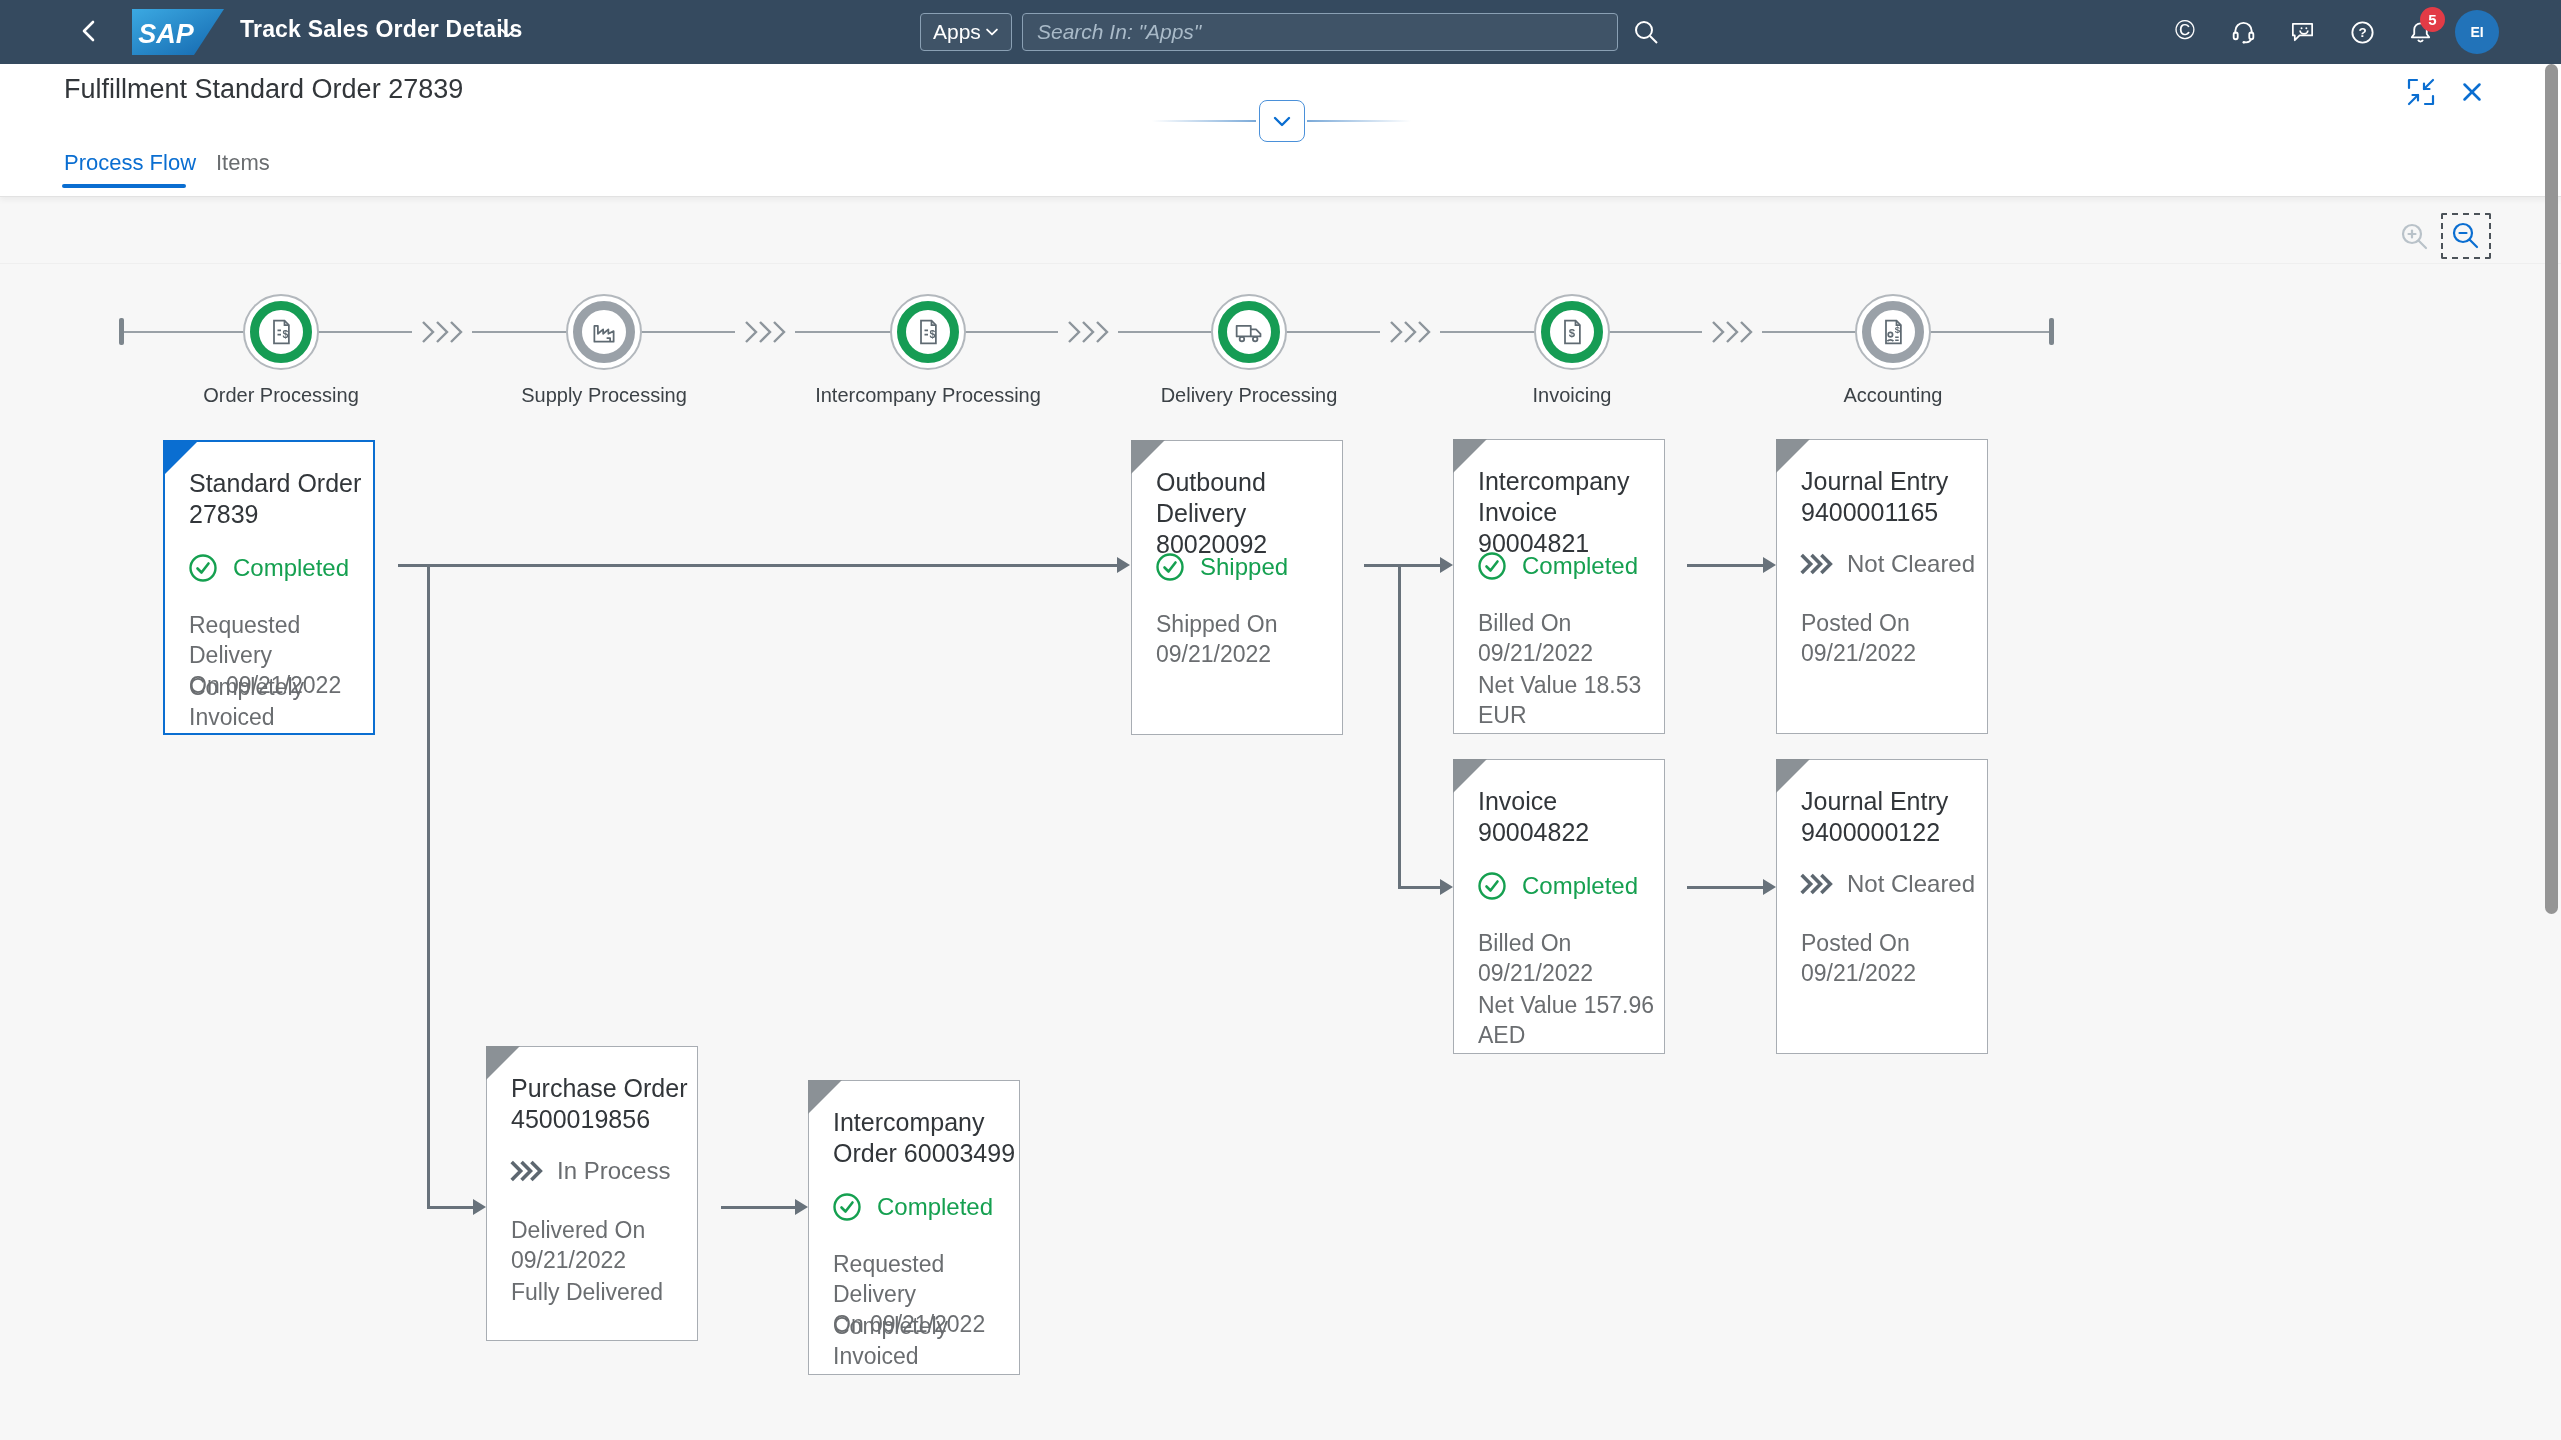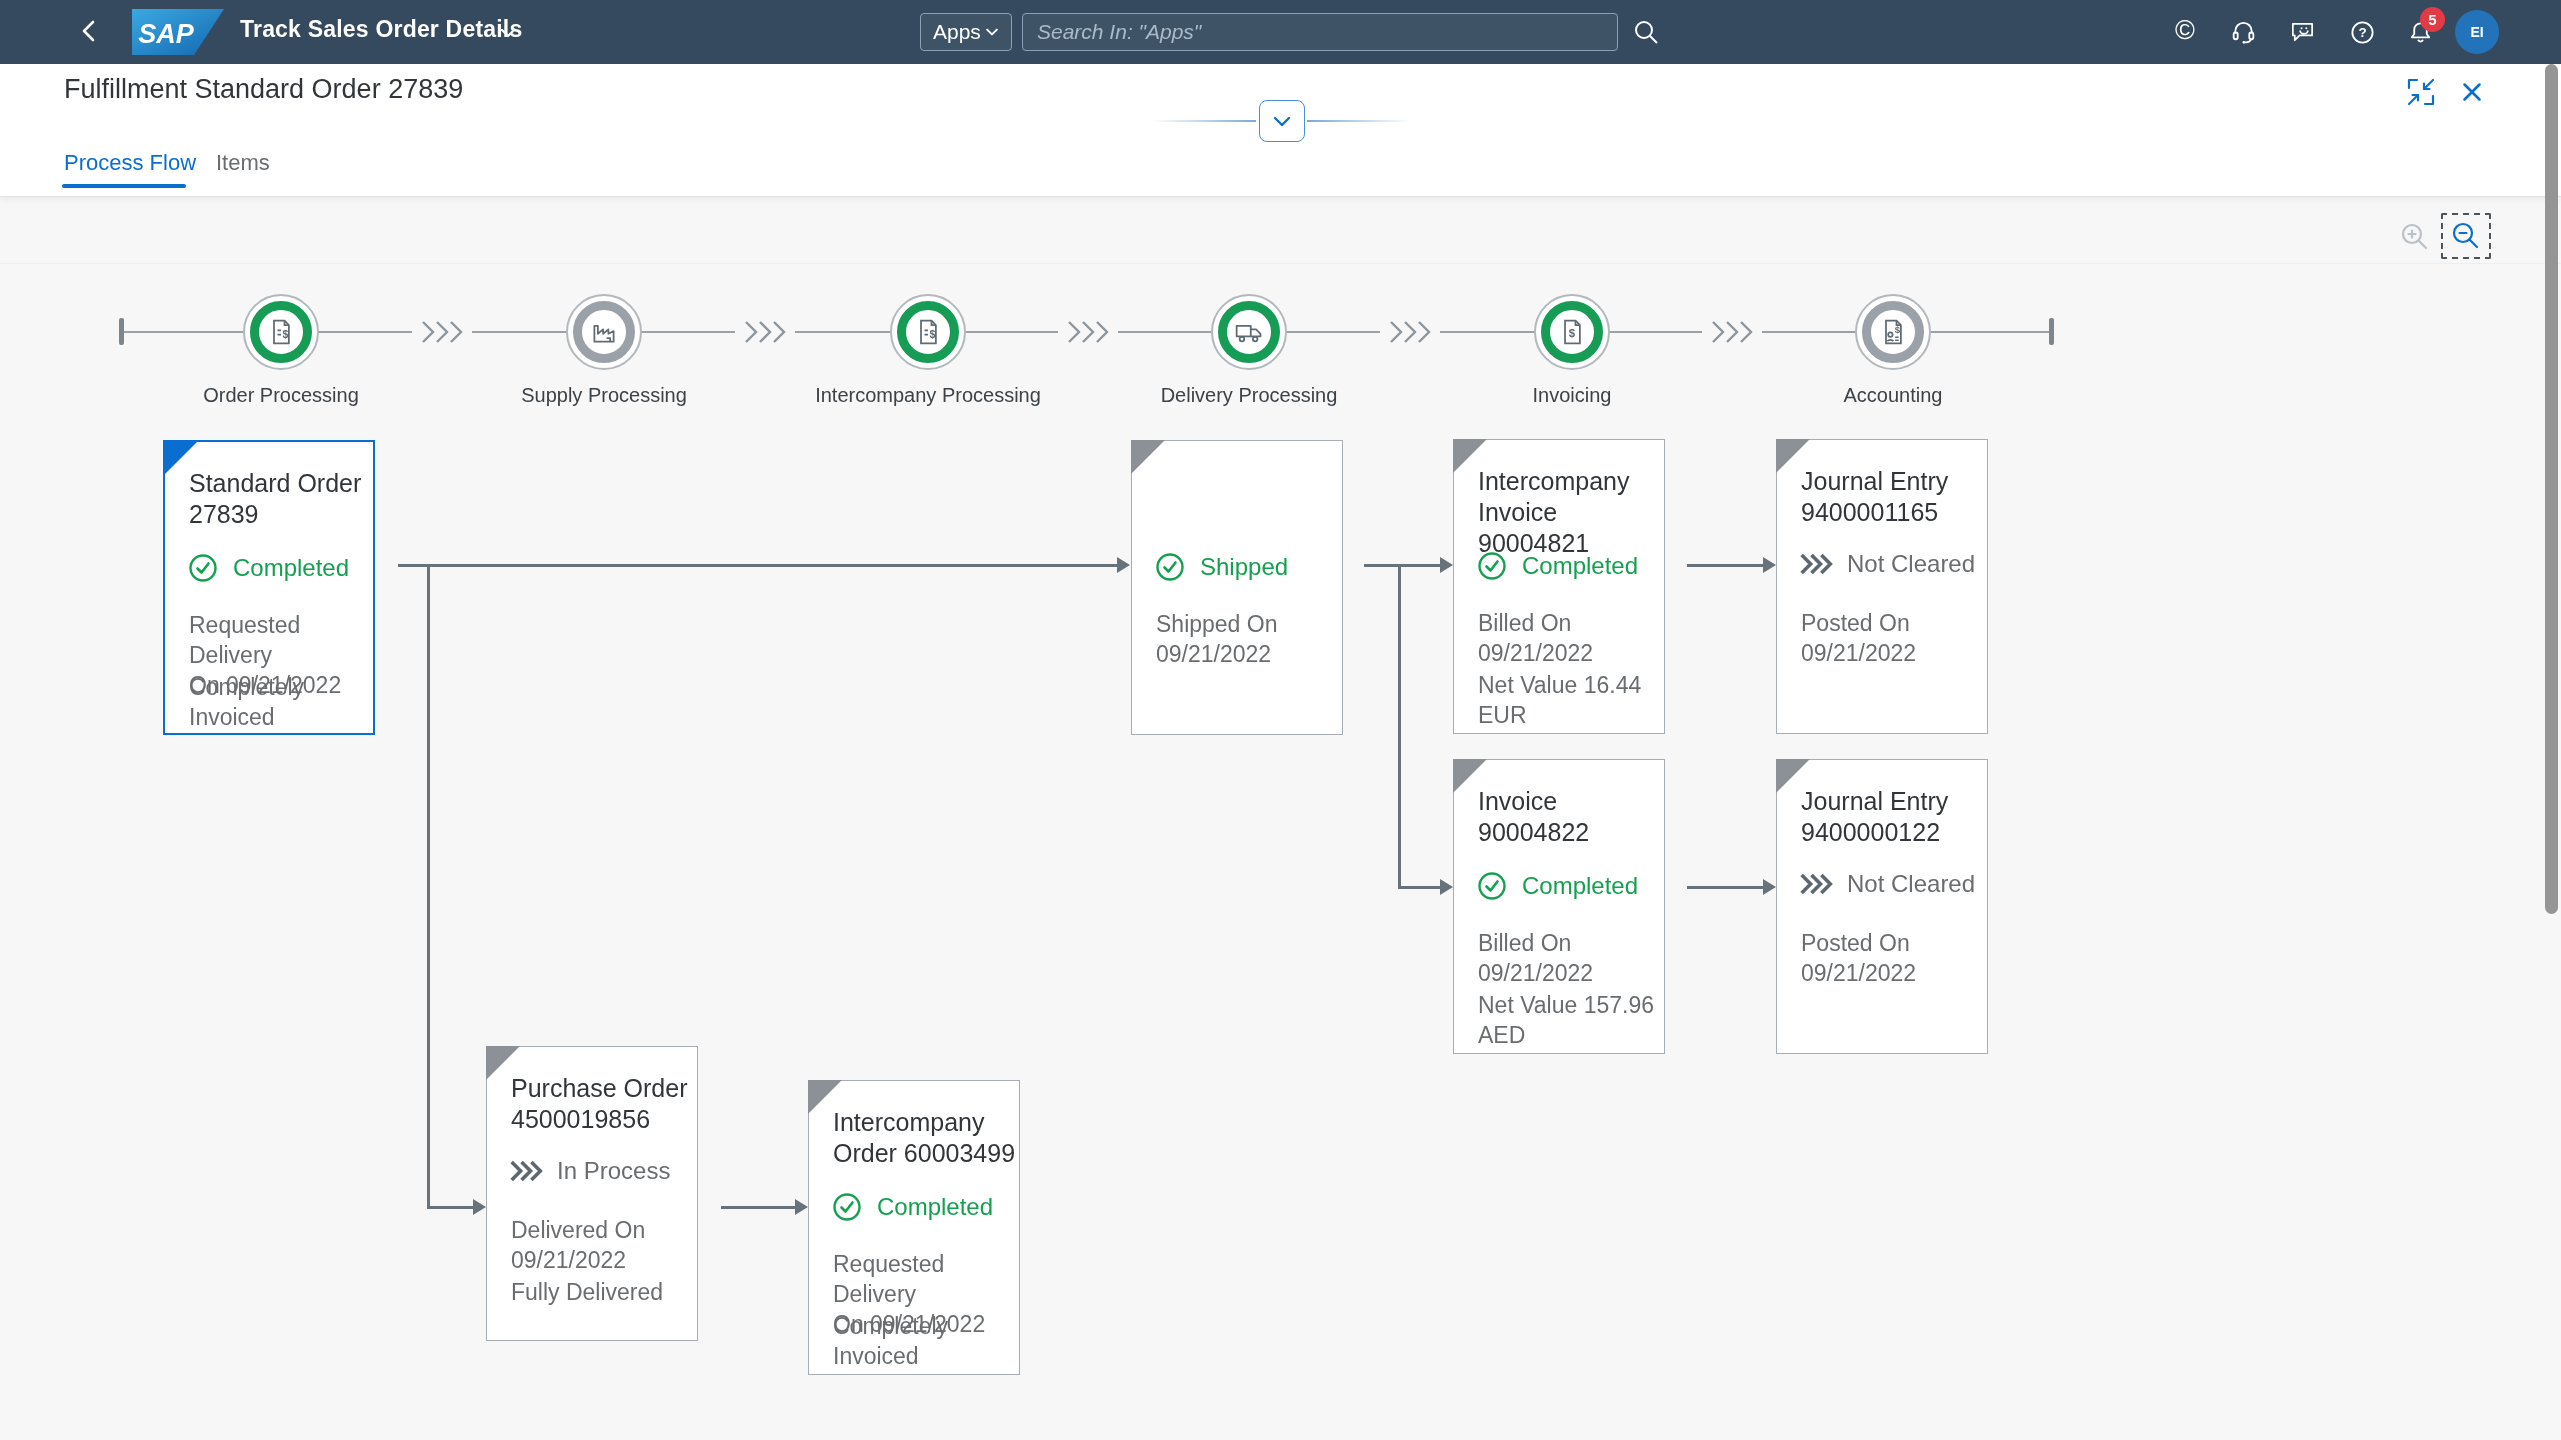--- a/index.html
+++ b/index.html
@@ -335,20 +335,22 @@
         </svg>
         <span class="lbl positive-txt">Completed</span>
       </div>
     <div class="attr1">Requested Delivery
 On 09/21/2022</div>
     <div class="attr2">Completely Invoiced</div>
   </div>
 
   <div class="card" style="left:1131px;top:440px">
     <div class="fold"></div>
+    <div class="title">Outbound Delivery
+80020092</div>
     <div class="status">
         <svg width="32" height="32" viewBox="0 0 32 32" fill="none" stroke="#15a050">
           <circle cx="16" cy="16" r="12.5" stroke-width="2.4"></circle>
           <path d="M10.5 16.5 L14.5 20.5 L21.5 11.5" stroke-width="2.6" stroke-linecap="round" stroke-linejoin="round"></path>
         </svg>
         <span class="lbl positive-txt">Shipped</span>
       </div>
     <div class="attr1">Shipped On
 09/21/2022</div>
   </div>
@@ -358,21 +360,21 @@
     <div class="title">Intercompany
 Invoice 90004821</div>
     <div class="status">
         <svg width="32" height="32" viewBox="0 0 32 32" fill="none" stroke="#15a050">
           <circle cx="16" cy="16" r="12.5" stroke-width="2.4"></circle>
           <path d="M10.5 16.5 L14.5 20.5 L21.5 11.5" stroke-width="2.6" stroke-linecap="round" stroke-linejoin="round"></path>
         </svg>
         <span class="lbl positive-txt">Completed</span>
       </div>
     <div class="attr1">Billed On 09/21/2022</div>
-    <div class="attr2">Net Value 16.44 EUR</div>
+    <div class="attr2">Net Value 18.53 EUR</div>
   </div>
 
   <div class="card" style="left:1776px;top:439px">
     <div class="fold"></div>
     <div class="title">Journal Entry
 9400001165</div>
     <div class="status">
         <svg width="34" height="26" viewBox="0 0 38 26" fill="none" stroke="#5d6770" stroke-width="4">
           <path d="M3 3 L13 13 L3 23"></path>
           <path d="M14 3 L24 13 L14 23"></path>

